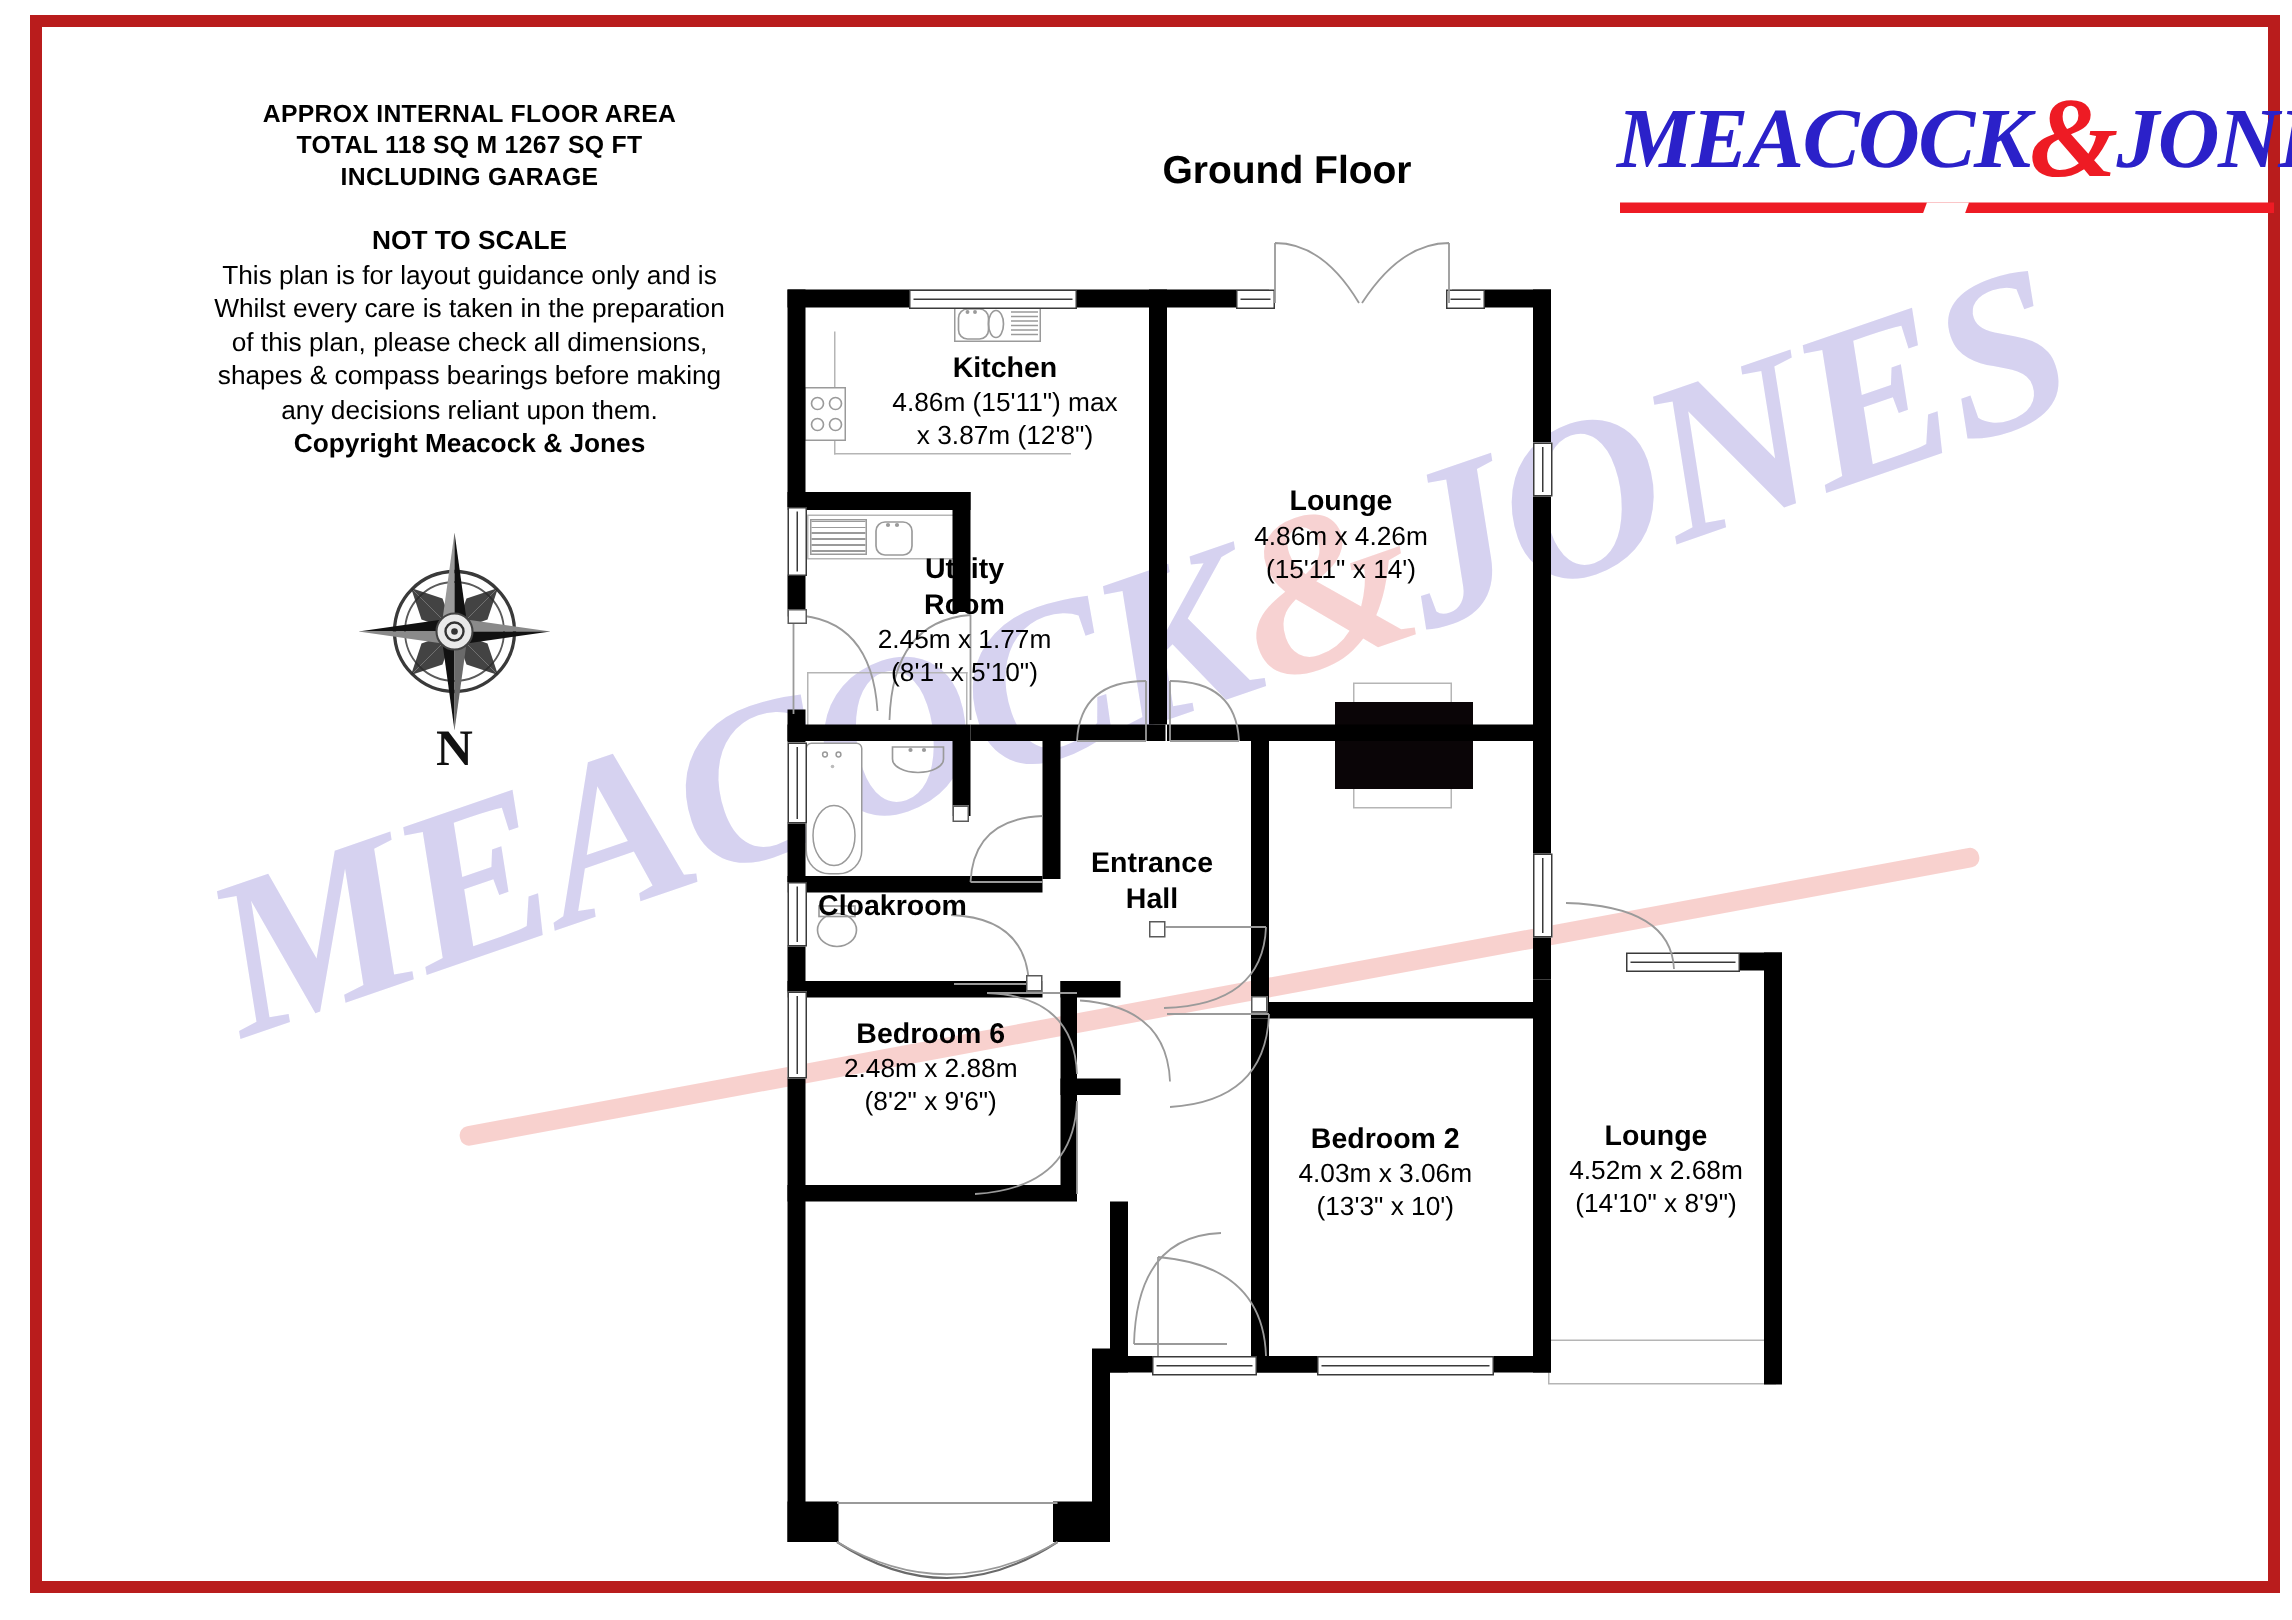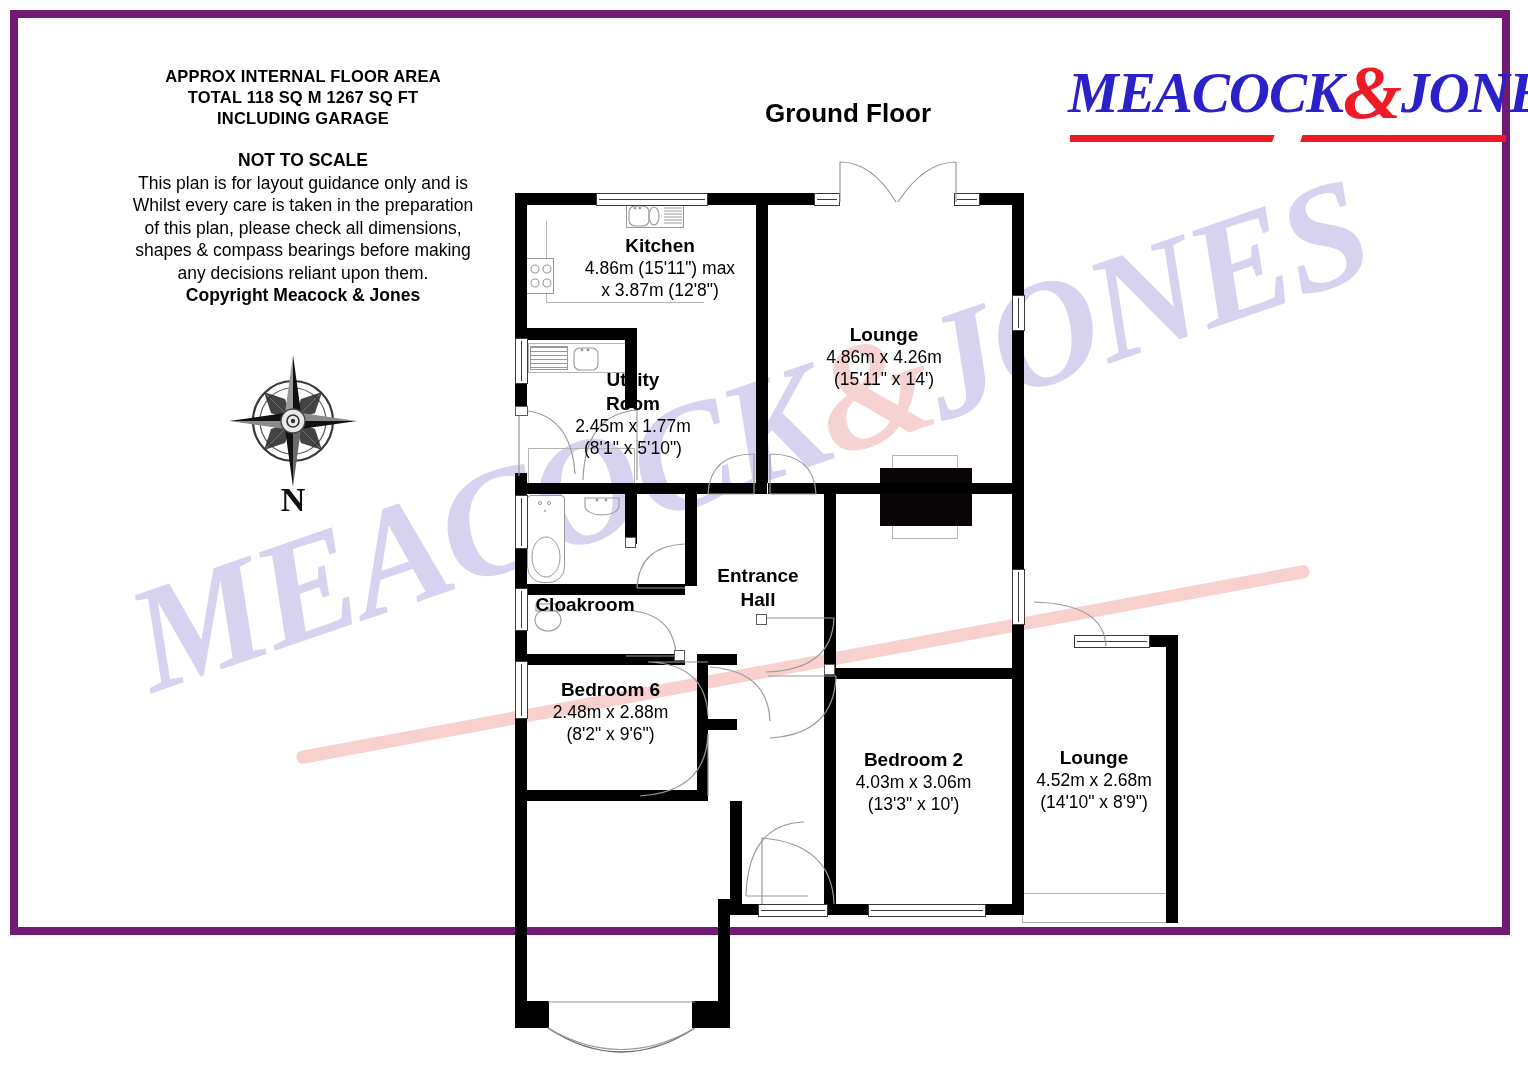--- a/index.html
+++ b/index.html
@@ -1,18 +1,18 @@
 <!DOCTYPE html>
 <html><head>
 <meta charset="utf-8">
 <style>
   html,body{margin:0;padding:0;background:#fff;}
   body{width:1528px;height:1080px;font-family:"Liberation Sans",sans-serif;position:relative;overflow:hidden;}
 
-  #frame{position:absolute;left:10px;top:10px;width:1500px;height:925px;border:8px solid #701a75;box-sizing:border-box;background:#fff;}
+  #frame{position:absolute;left:20px;top:10px;width:1500px;height:1052px;border:8px solid #b91c1c;box-sizing:border-box;background:#fff;}
 
   
   #info{position:absolute;left:85px;top:48px;width:400px;text-align:center;color:#000;}
   #info .hdr{font-size:16.5px;font-weight:bold;line-height:21px;letter-spacing:.2px;}
   #info .body{margin-top:20px;font-size:17.5px;line-height:22.5px;}
 
   
   #compass{position:absolute;left:205px;top:333px;width:140px;height:175px;}
   #compass .n{position:absolute;left:0;width:140px;top:130px;text-align:center;font-family:"Liberation Serif",serif;font-size:34px;font-weight:bold;color:#111;}
 

